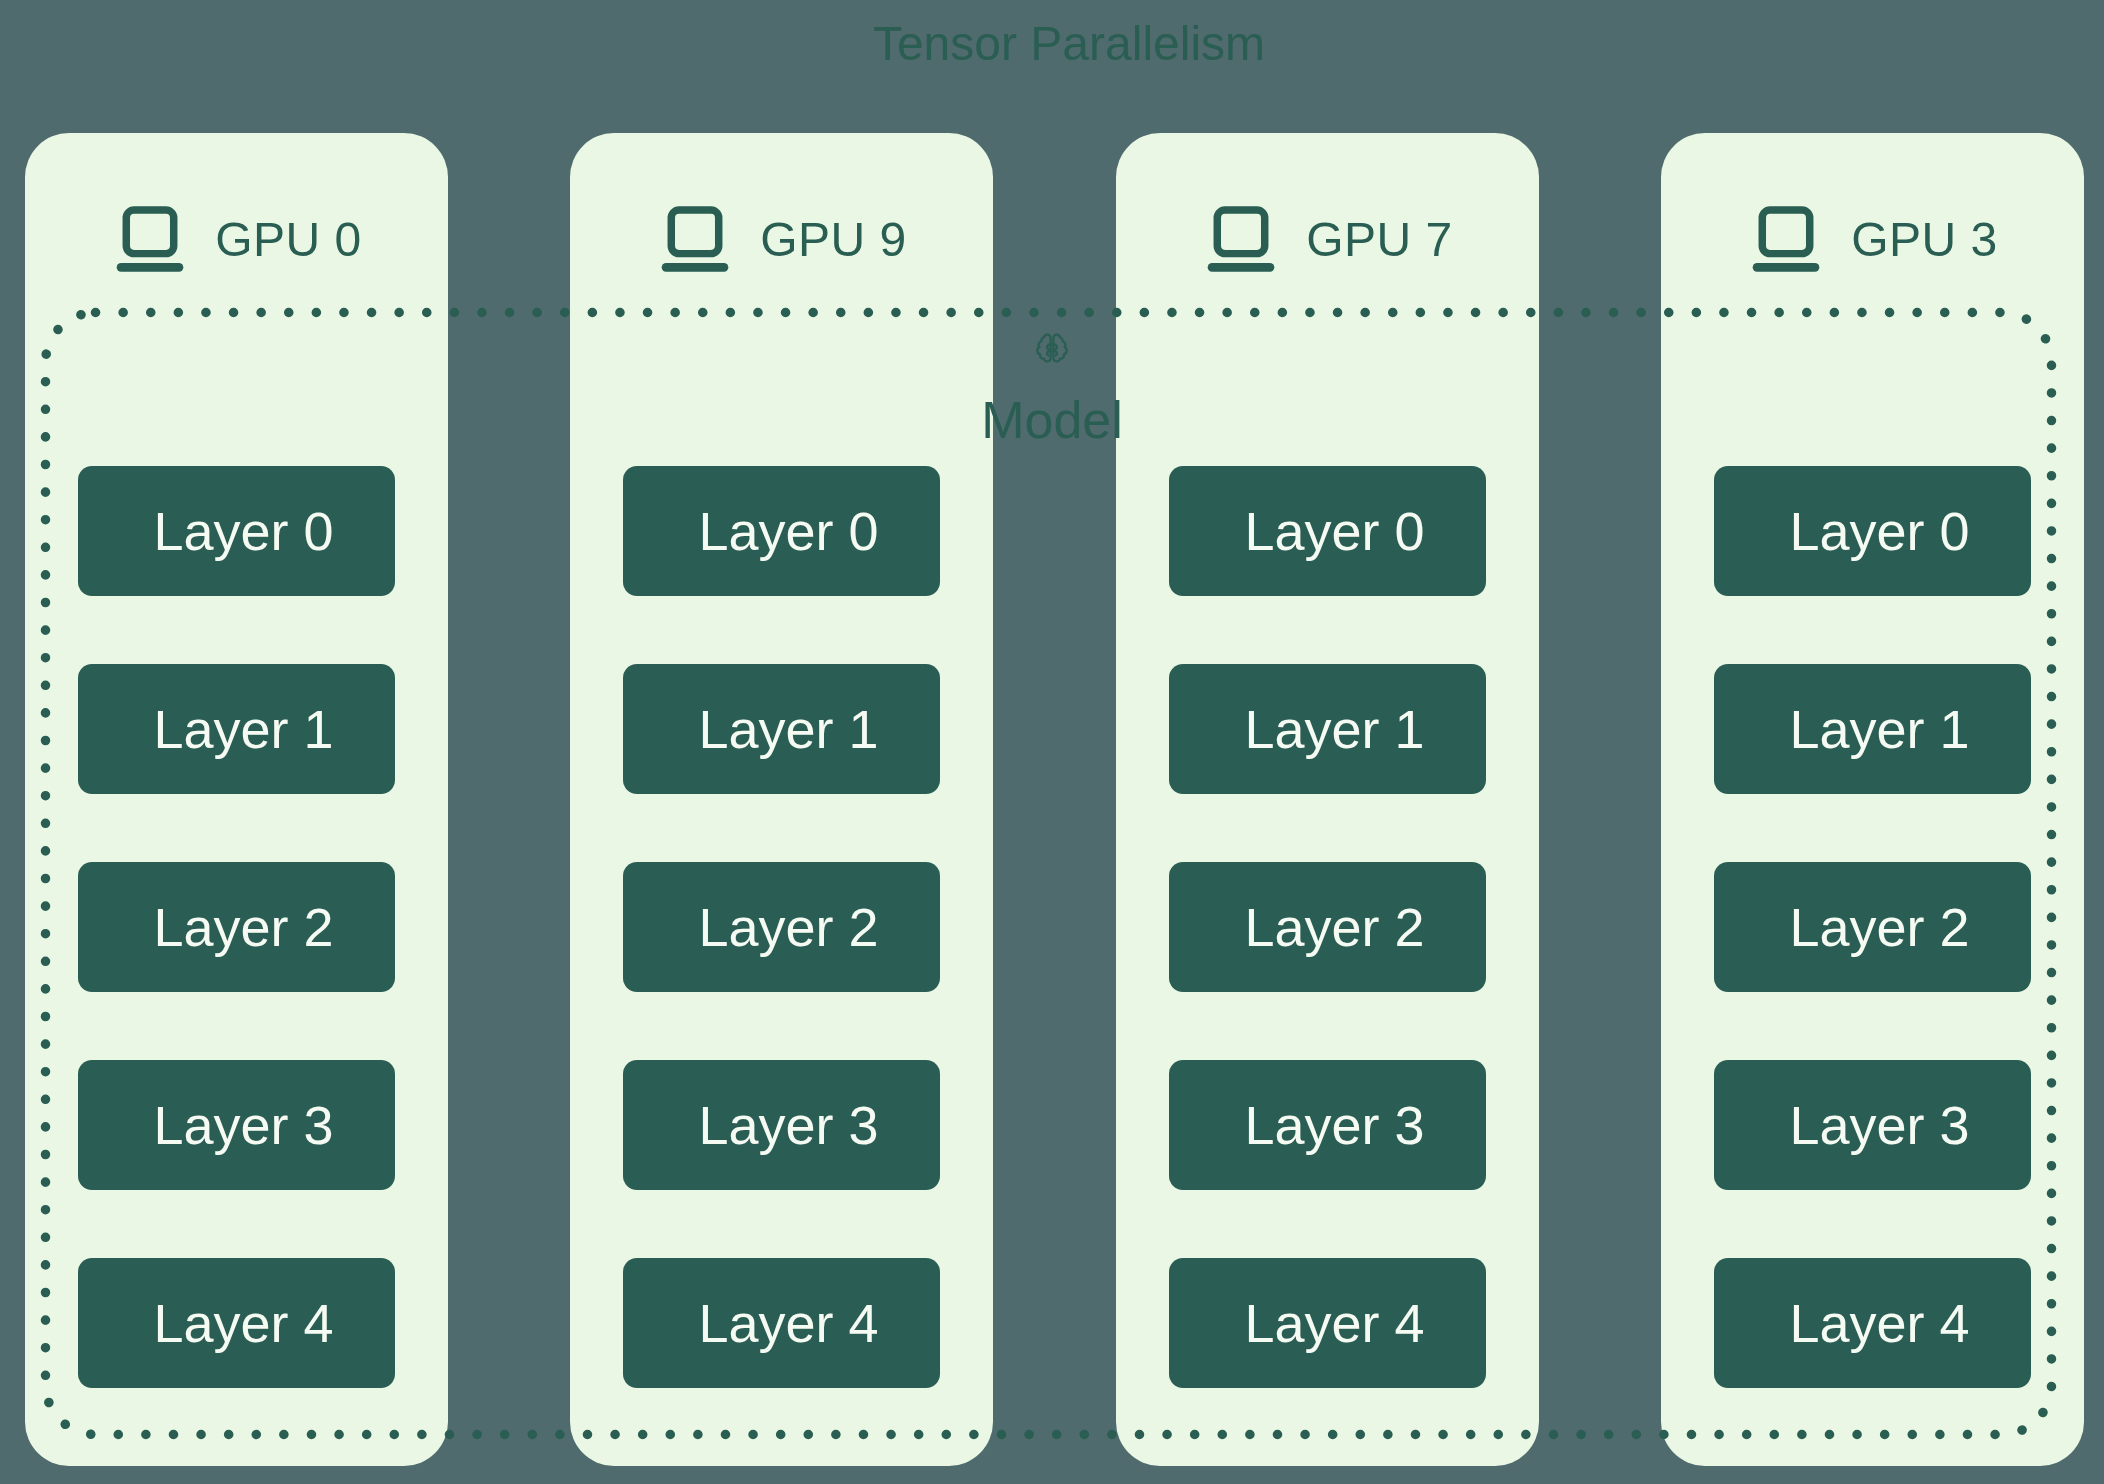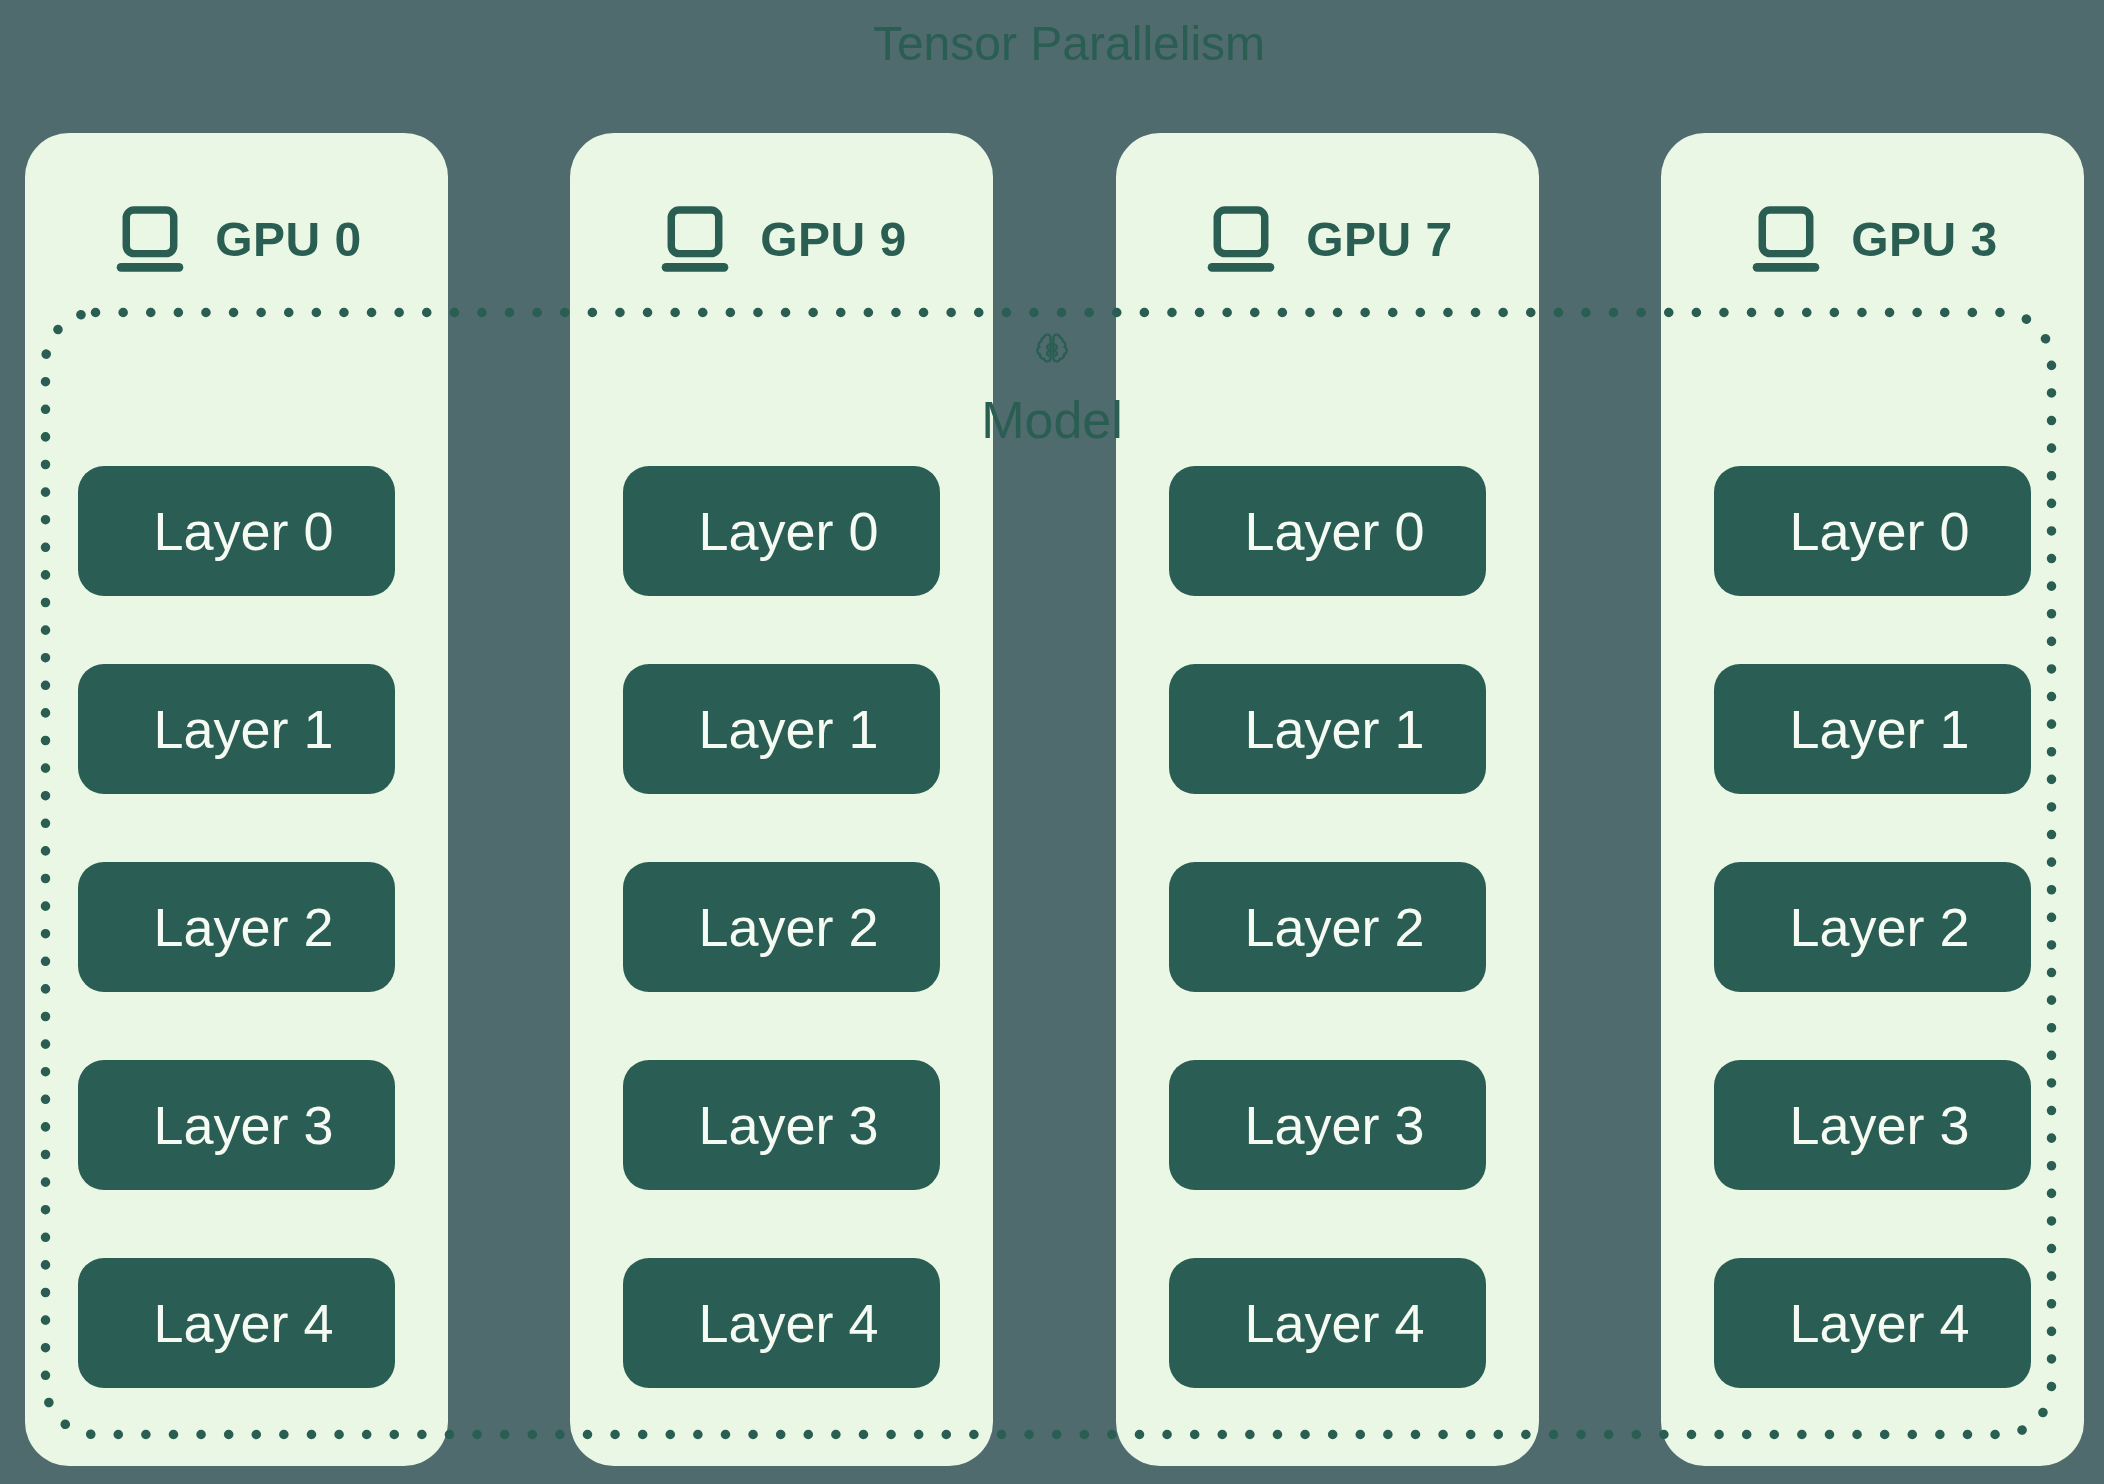--- a/index.html
+++ b/index.html
@@ -33,41 +33,40 @@
   }
   .gpu-card-header {
     position: absolute;
     top: 56px; left: 0; right: 0;
     height: 100px;
     display: flex;
     align-items: center;
     justify-content: center;
     gap: 26px;
     color: var(--accent, #2a5e53);
-    font-weight: bold;
   }
   .gpu-card-header .gpu-label {
     font-size: 48px;
     letter-spacing: 0.5px;
   }
   .laptop-icon-svg {
     width: 78px; height: 74px;
     stroke: var(--accent, #2a5e53);
     fill: none;
   }
   .layer-list {
     position: absolute;
     top: 333px; left: 53px; right: 53px;
     display: flex;
     flex-direction: column;
     gap: 68px;
   }
   .layer-box {
     height: 130px;
-    border-radius: 26px;
+    border-radius: 14px;
     background: var(--layerbox, #2a5e54);
     color: var(--layertext, #f5faf2);
     display: flex;
     align-items: center;
     justify-content: center;
     font-size: 54px;
     padding-left: 14px;
   }
   .model-boundary-svg {
     position: absolute;

